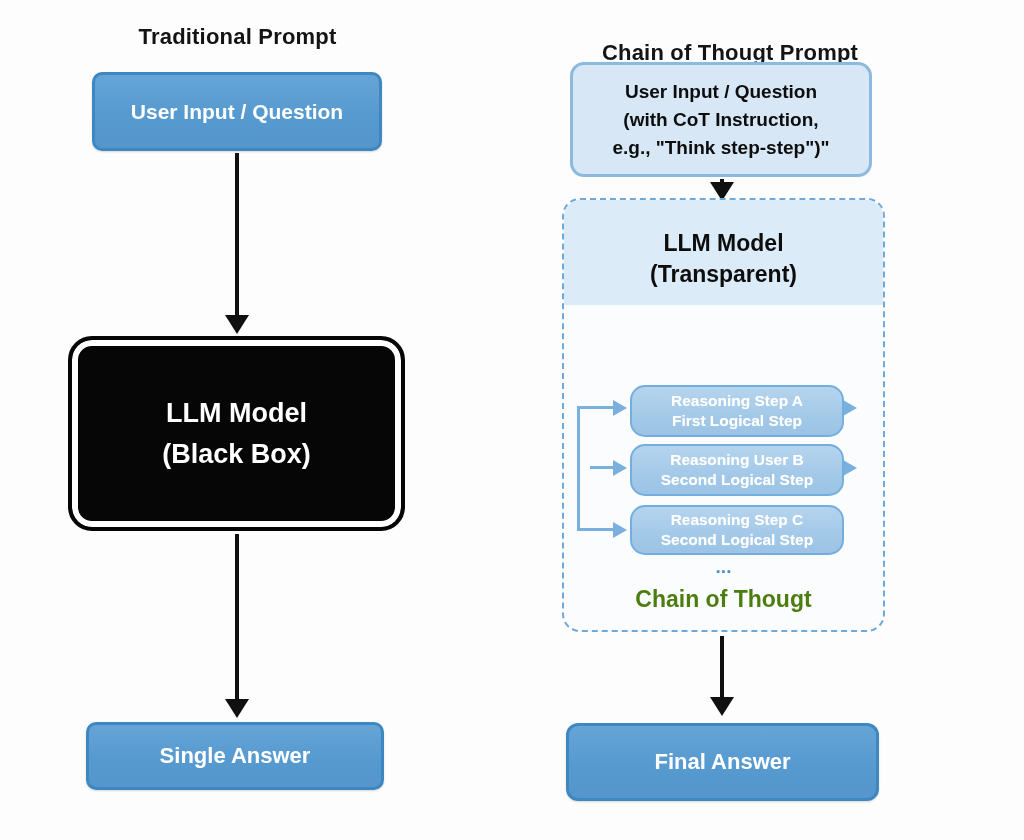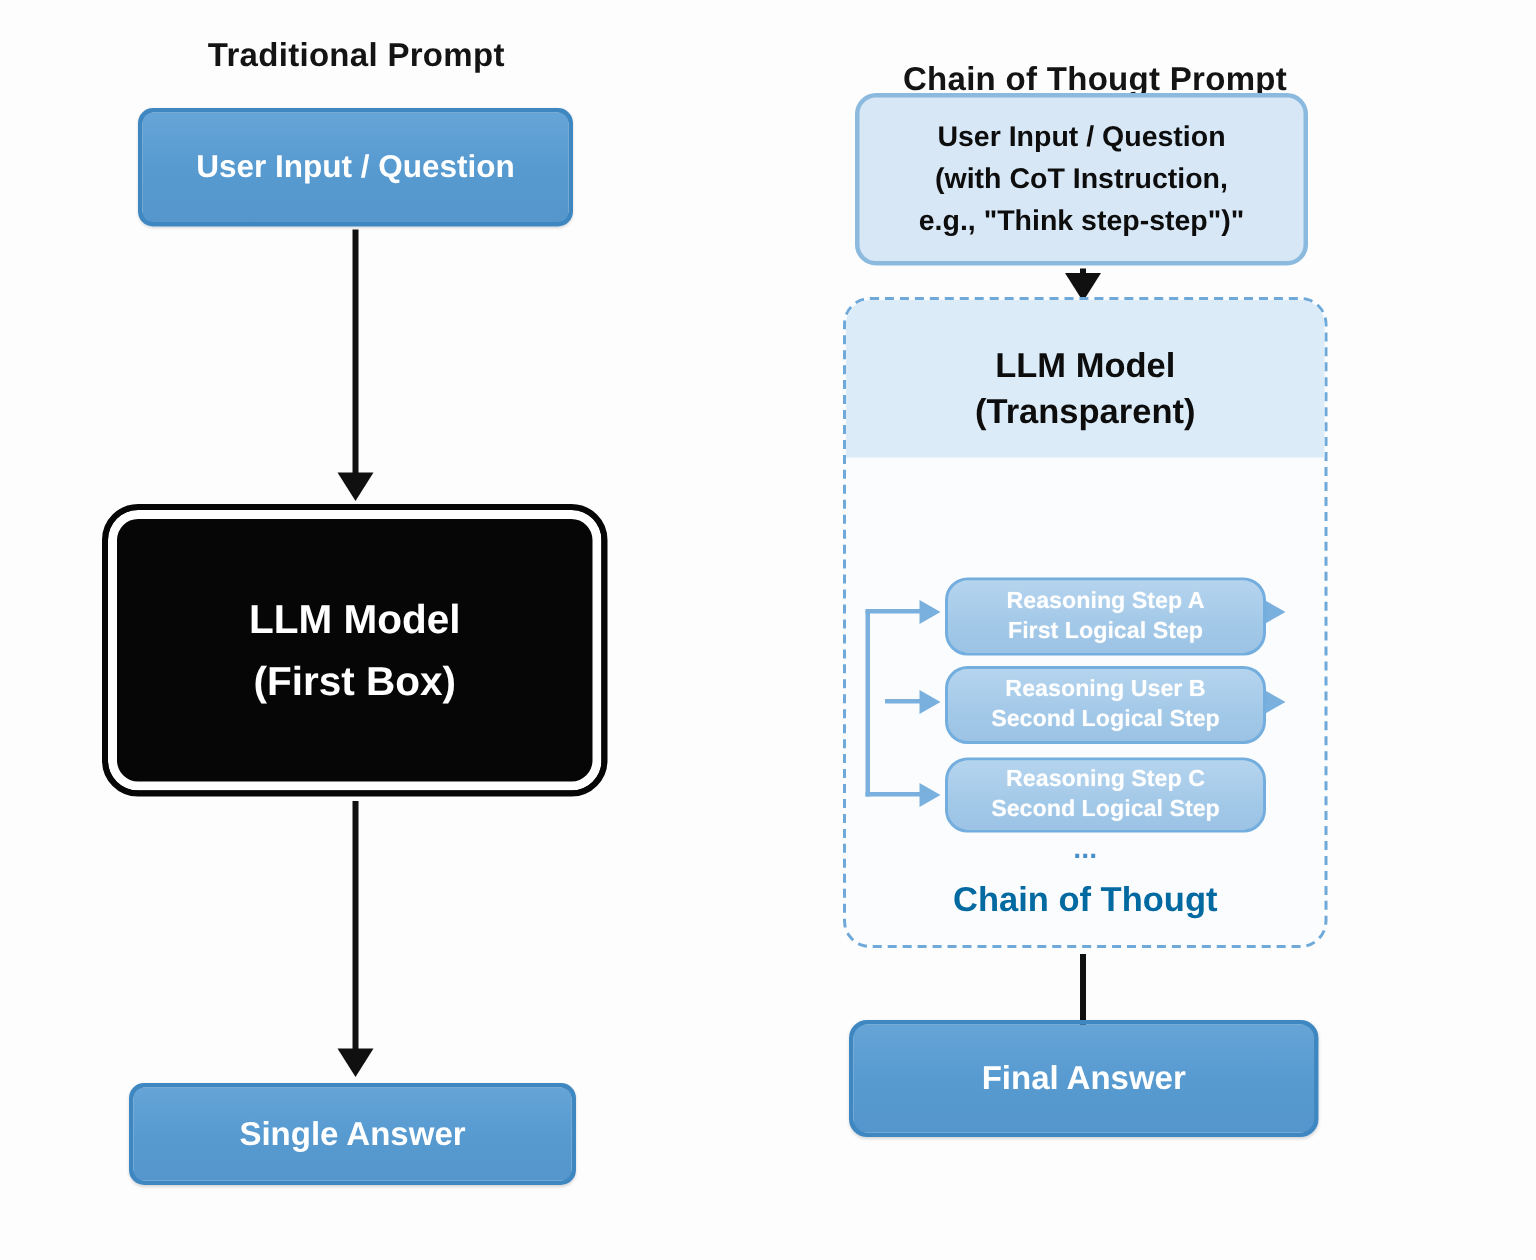--- a/index.html
+++ b/index.html
@@ -35,21 +35,21 @@
     display: flex;
     align-items: center;
     justify-content: center;
     color: #ffffff;
     font-weight: bold;
     text-align: center;
     box-shadow: 0 1px 2px rgba(0,0,0,0.15);
   }
   .box-user-input-left { left: 92px;  top: 72px;  width: 290px; height: 79px; font-size: 21px; }
   .box-single-answer   { left: 86px;  top: 722px; width: 298px; height: 68px; font-size: 22px; }
-  .box-final-answer    { left: 566px; top: 680px; width: 313px; height: 78px; font-size: 22px; border-radius: 12px; align-items: center; }
+  .box-final-answer    { left: 566px; top: 723px; width: 313px; height: 78px; font-size: 22px; border-radius: 12px; align-items: center; }
 
   
   .black-box {
     position: absolute;
     left: 68px; top: 336px;
     width: 337px; height: 195px;
     background: #060606;
     border: 4px solid #060606;
     border-radius: 24px;
     box-shadow: inset 0 0 0 6px #ffffff;
@@ -140,21 +140,21 @@
     left: 562px; top: 556px; width: 323px;
     text-align: center;
     color: #4a90c8;
     font-weight: bold;
     font-size: 19px;
   }
   .chain-label {
     position: absolute;
     left: 562px; top: 586px; width: 323px;
     text-align: center;
-    color: #0369a1;
+    color: #4d7c0f;
     font-weight: bold;
     font-size: 23px;
   }
 
   
   .v-line {
     position: absolute;
     width: 4px;
     background: #101010;
   }
@@ -194,21 +194,21 @@
 
   <div class="blue-box box-user-input-left">
     <span>User Input / Question</span>
   </div>
 
   <div class="v-line" style="left:235px; top:153px; height:164px;"></div>
   <div class="v-head" style="left:225px; top:315px;"></div>
 
   <div class="black-box">
     <span>LLM Model</span>
-    <span>(First Box)</span>
+    <span>(Black Box)</span>
   </div>
 
   <div class="v-line" style="left:235px; top:534px; height:167px;"></div>
   <div class="v-head" style="left:225px; top:699px;"></div>
 
   <div class="blue-box box-single-answer">
     <span>Single Answer</span>
   </div>
 
   <div class="col-title title-right">Chain of Thougt Prompt</div>

